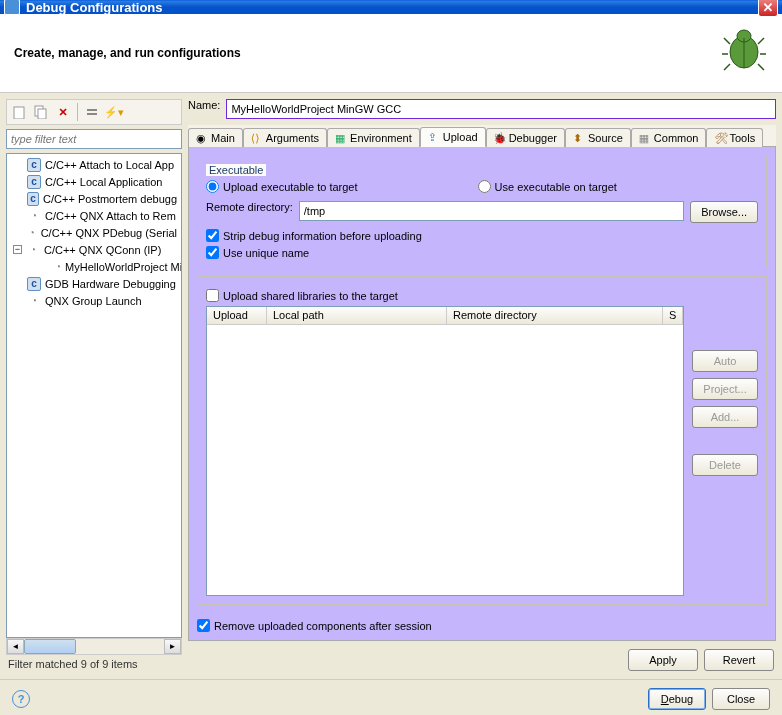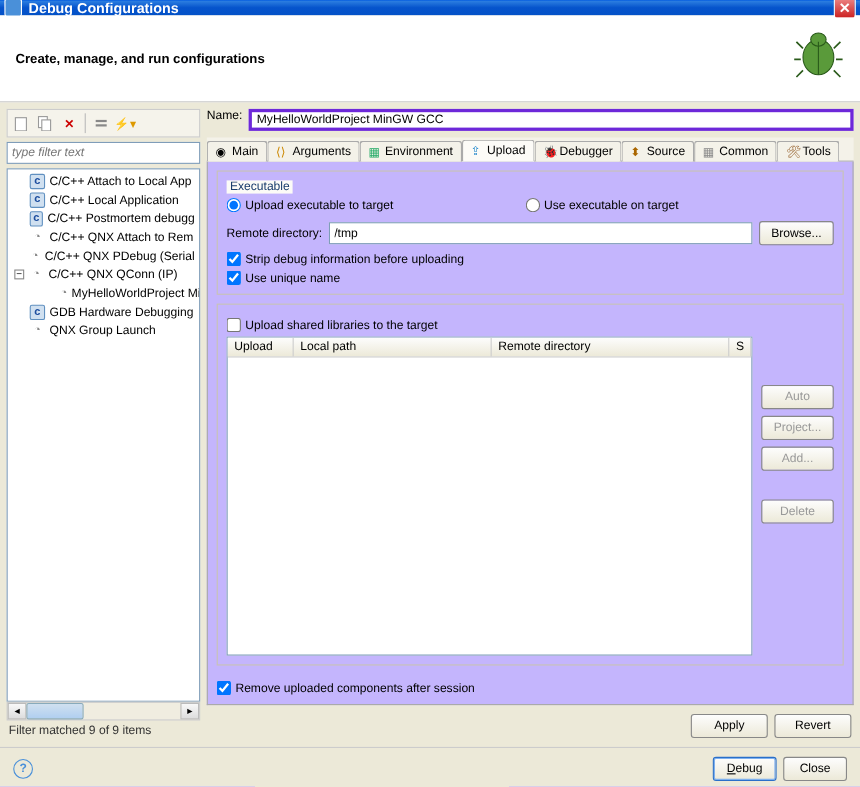--- a/index.html
+++ b/index.html
@@ -28,38 +28,38 @@
 .tree-icon.q { color: #888; }
 .tree-indent1 { padding-left: 20px; }
 .tree-indent2 { padding-left: 48px; }
 .hscroll { height: 17px; border: 1px solid #ccc; background: #f0ede0; display: flex; align-items: center; margin-top: 0; }
 .hscroll .arrow { width: 17px; height: 15px; background: linear-gradient(#f8f8f8,#ddd); border: 1px solid #bbb; display: flex; align-items: center; justify-content: center; font-size: 8px; cursor: pointer; }
 .hscroll .thumb { width: 52px; height: 15px; background: linear-gradient(#d0e0f0,#b0cff0); border: 1px solid #8ab; margin-left: 0; border-radius: 2px; }
 .left .status { padding: 3px 2px; color: #333; }
 
 .right { flex: 1; display: flex; flex-direction: column; }
 .name-row { display: flex; align-items: flex-start; gap: 6px; margin-bottom: 6px; }
-.name-row input { flex: 1; height: 20px; border: 3px solid #6d28d9; padding: 2px 4px; font-size: 11px; }
+.name-row input { flex: 1; height: 20px; border: 1px solid #6d28d9; padding: 2px 4px; font-size: 11px; }
 
 .tabs { display: flex; border-bottom: 1px solid #aaa; background: #f4f2e9; height: 22px; align-items: flex-end; }
 .tab { padding: 3px 7px; border: 1px solid #aaa; border-bottom: none; background: #f4f2e9; border-radius: 3px 3px 0 0; display: flex; align-items: center; gap: 3px; cursor: pointer; margin-right: 0px; position: relative; top: 1px; font-size: 11px; }
 .tab.active { background: #fcfbf7; border-bottom: 1px solid #fcfbf7; }
 .tab .ticon { width: 12px; height: 12px; display: inline-block; }
 
 .tab-content { flex: 1; border: 1px solid #aaa; border-top: none; background: #c4b5fd; padding: 8px; display: flex; flex-direction: column; }
 
 .fieldset { border: 1px solid #c8c4b4; border-radius: 0; padding: 8px; margin-bottom: 8px; }
 .fieldset .legend { color: #1a3d6d; font-size: 11px; margin-top: -14px; background: #fcfbf7; display: inline-block; padding: 0 3px; }
 .fieldset-body { padding-top: 4px; }
 
 .radio-row { display: flex; gap: 120px; margin-bottom: 8px; }
 .radio, .check { display: flex; align-items: center; gap: 4px; cursor: pointer; }
 .radio input, .check input { margin: 0; }
 
-.dir-row { display: flex; align-items: center; gap: 6px; margin-bottom: 6px; }
+.dir-row { display: flex; align-items: flex-start; gap: 6px; margin-bottom: 6px; }
 .dir-row input { flex: 1; height: 20px; border: 1px solid #7f9db9; padding: 2px 4px; font-size: 11px; }
 
 .btn { height: 22px; padding: 0 10px; background: linear-gradient(#fdfdfd,#ece9d8); border: 1px solid #888; border-radius: 3px; cursor: pointer; font-size: 11px; min-width: 58px; }
 .btn:disabled { color: #999; }
 .btn.primary { border: 1px solid #2a6fc9; box-shadow: inset 0 0 0 1px #7eb0ee; }
 
 .shared-content { display: flex; gap: 8px; flex: 1; }
 .table-container { flex: 1; border: 1px solid #7f9db9; background: #fff; display: flex; flex-direction: column; }
 .table-header { display: flex; background: linear-gradient(#fdfdfd,#ece9d8); border-bottom: 1px solid #ccc; height: 18px; }
 .table-header .th { padding: 2px 6px; border-right: 1px solid #ccc; font-size: 11px; }

